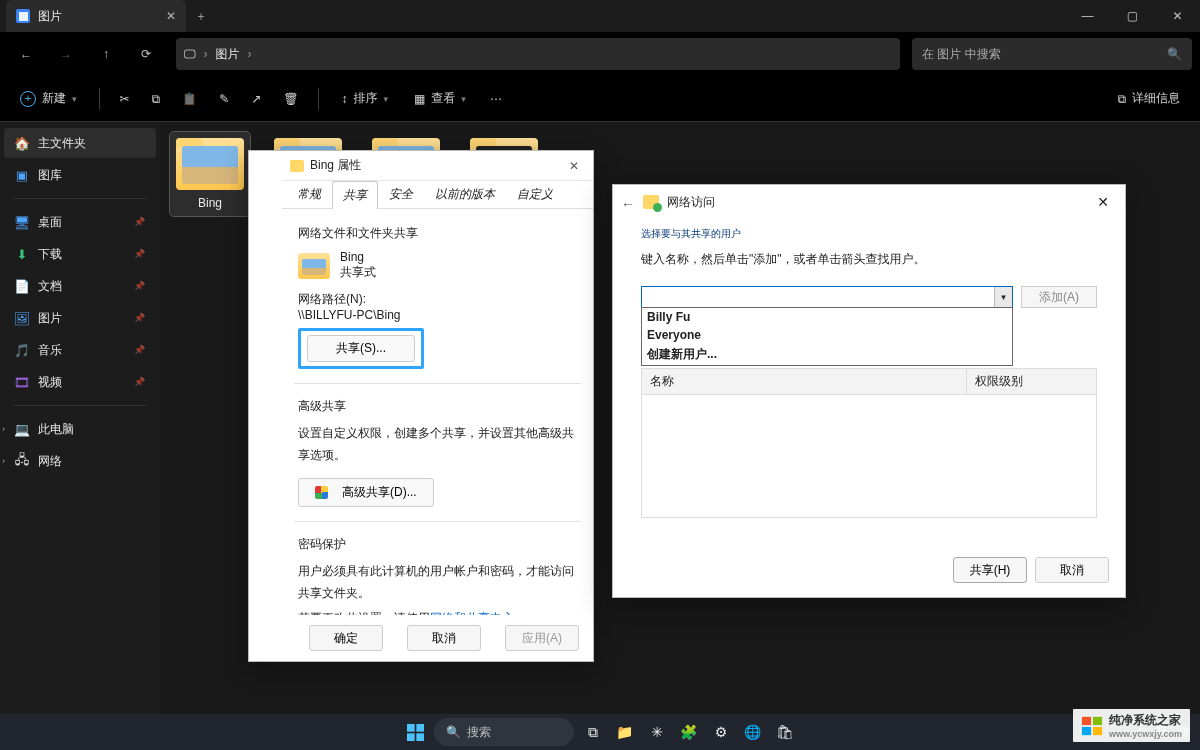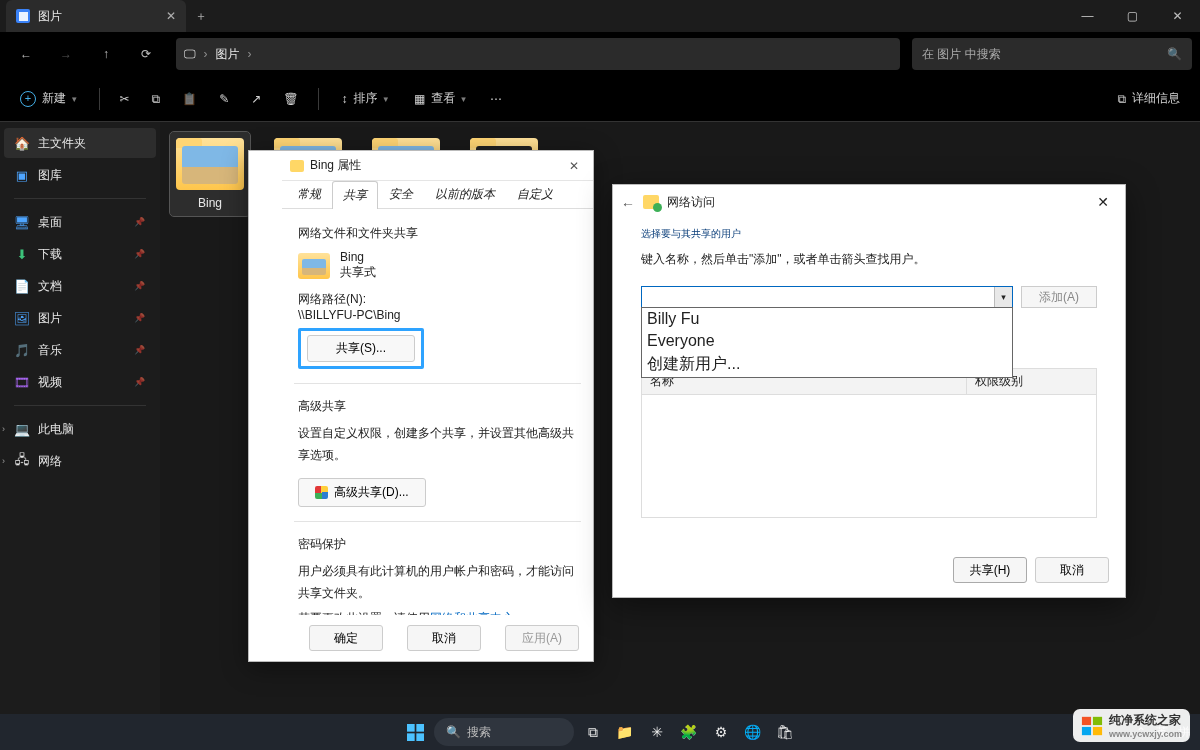--- a/index.html
+++ b/index.html
@@ -56,21 +56,21 @@
 .ptab{padding:5px 10px;border:1px solid transparent;border-bottom:none;cursor:pointer;font-size:12px;}
 .ptab.active{border-color:#ccc;background:#fff;border-radius:3px 3px 0 0;position:relative;top:1px;}
 .prop-body{padding:12px 16px;flex:1;overflow:auto;}
 .p-section-title{margin:4px 0 8px 0;}
 .p-folder{display:flex;gap:10px;align-items:center;margin-bottom:10px;}
 .p-folder .fic2{width:32px;height:26px;background:linear-gradient(#ffe29a,#ffc64b);border-radius:3px;position:relative;}
 .p-folder .fic2::after{content:"";position:absolute;inset:6px 4px 4px 4px;background:linear-gradient(#7fb8e6 55%,#d7b67a 55%);border-radius:2px;}
 .p-sharebtn-wrap{border:3px solid #2ea3ff;display:inline-block;padding:4px 6px;border-radius:2px;margin-top:6px;}
 .p-sharebtn{border:1px solid #ccc;padding:4px 28px;background:#f8f8f8;cursor:pointer;border-radius:3px;font-size:12px;}
 .p-hr{height:1px;background:#e3e3e3;margin:14px -4px;}
-.p-advbtn{border:1px solid #ccc;padding:5px 16px;background:#f8f8f8;border-radius:3px;display:inline-flex;gap:6px;align-items:center;}
+.p-advbtn{border:1px solid #ccc;padding:5px 16px;background:#f8f8f8;border-radius:3px;display:inline-flex;gap:14px;align-items:center;}
 .p-advbtn .shield{width:13px;height:13px;background:conic-gradient(#ffce3a 0 25%,#2b7cd3 25% 50%,#3db057 50% 75%,#e23838 75%);border-radius:2px;}
 .p-para{line-height:1.8;margin-top:4px;}
 .p-link{color:#0067c0;text-decoration:underline;cursor:pointer;}
 .prop-btns{display:flex;gap:24px;justify-content:flex-end;padding:10px 14px;}
 .winbtn{min-width:74px;height:26px;border:1px solid #ccc;background:#f6f6f6;border-radius:3px;font-size:12px;}
 .winbtn.dis{color:#999;}
 
 
 .netdlg{position:absolute;left:612px;top:184px;width:514px;height:414px;background:#fff;color:#222;border:1px solid #bbb;box-shadow:0 8px 30px rgba(0,0,0,.45);display:flex;flex-direction:column;}
 .nd-top{height:34px;display:flex;align-items:center;padding:0 8px;gap:8px;}
@@ -79,41 +79,41 @@
 .nd-top .fic::after{content:"";position:absolute;right:-3px;bottom:-3px;width:9px;height:9px;border-radius:50%;background:#3db057;}
 .nd-close{margin-left:auto;width:28px;height:28px;display:flex;align-items:center;justify-content:center;font-size:14px;}
 .nd-body{padding:8px 28px 0 28px;flex:1;display:flex;flex-direction:column;}
 .nd-h{font-size:10px;color:#0a3e7a;margin-bottom:10px;}
 .nd-sub{margin-bottom:18px;}
 .nd-row{display:flex;gap:8px;}
 .nd-combo{flex:1;position:relative;}
 .nd-combo input{width:100%;height:22px;border:1px solid #0067c0;padding:0 22px 0 4px;font-size:12px;outline:none;}
 .nd-combo .dd{position:absolute;right:1px;top:1px;width:18px;height:20px;background:#e8e8e8;border-left:1px solid #bbb;display:flex;align-items:center;justify-content:center;font-size:9px;}
 .nd-dropdown{position:absolute;left:0;top:21px;right:0;background:#fff;border:1px solid #666;z-index:5;}
-.nd-dropdown div{padding:2px 5px;font-size:16px;}
+.nd-dropdown div{padding:2px 5px;font-size:12px;font-weight:bold;}
 .nd-add{width:76px;height:22px;border:1px solid #ccc;background:#f6f6f6;color:#888;}
 .nd-table{margin-top:12px;border:1px solid #ddd;height:150px;}
 .nd-thead{display:flex;background:#f3f3f3;border-bottom:1px solid #ddd;}
 .nd-thead div{padding:4px 8px;font-size:12px;}
 .nd-col-name{flex:1;}
 .nd-col-perm{width:130px;border-left:1px solid #ddd;}
 .nd-link{color:#0067c0;text-decoration:underline;margin-top:10px;display:inline-block;}
 .nd-btns{display:flex;gap:8px;justify-content:flex-end;padding:14px 16px;}
 .nd-btns .winbtn.primary{border-color:#aaa;}
 
 
 .taskbar{position:absolute;left:0;right:0;bottom:0;height:36px;background:#21262e;display:flex;align-items:center;padding:0 10px;gap:8px;}
 .tb-center{position:absolute;left:50%;transform:translateX(-50%);display:flex;gap:6px;align-items:center;}
 .tb-ic{width:26px;height:26px;border-radius:4px;display:flex;align-items:center;justify-content:center;font-size:14px;}
 .tb-start svg{width:17px;height:17px;}
 .tb-search{display:flex;align-items:center;gap:6px;background:#2f353e;border-radius:14px;height:28px;padding:0 12px;width:140px;color:#bbb;}
 .tb-right{margin-left:auto;display:flex;align-items:center;gap:10px;color:#ddd;}
 
 
-.watermark{position:absolute;right:10px;bottom:8px;display:flex;align-items:center;gap:6px;background:rgba(255,255,255,.92);padding:3px 8px;border-radius:7px;color:#333;font-size:12px;font-weight:600;}
+.watermark{position:absolute;right:10px;bottom:8px;display:flex;align-items:center;gap:6px;background:rgba(255,255,255,.92);padding:3px 8px;border-radius:1px;color:#333;font-size:12px;font-weight:600;}
 .watermark .wmic svg{width:22px;height:22px;display:block;}
 .watermark .sm{font-size:9px;font-weight:700;color:#888;display:block;}
 
 svg{display:block;}
 </style>
 </head>
 <body>
 
 <div class="explorer">
 

